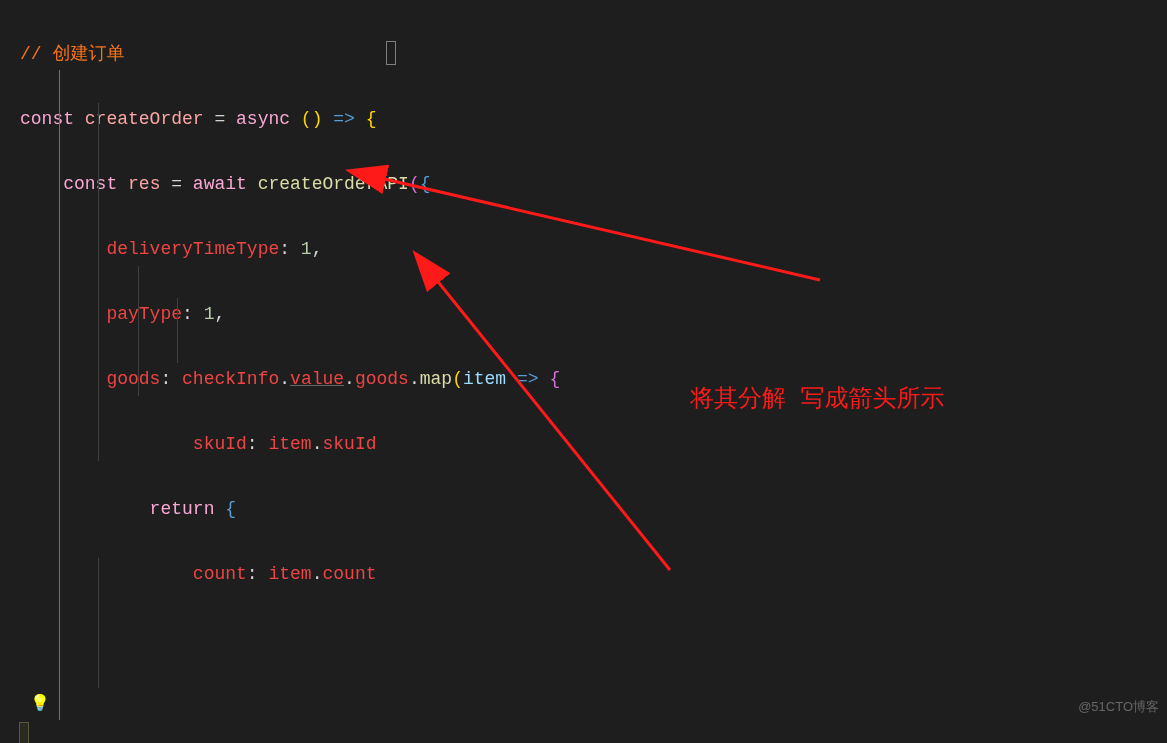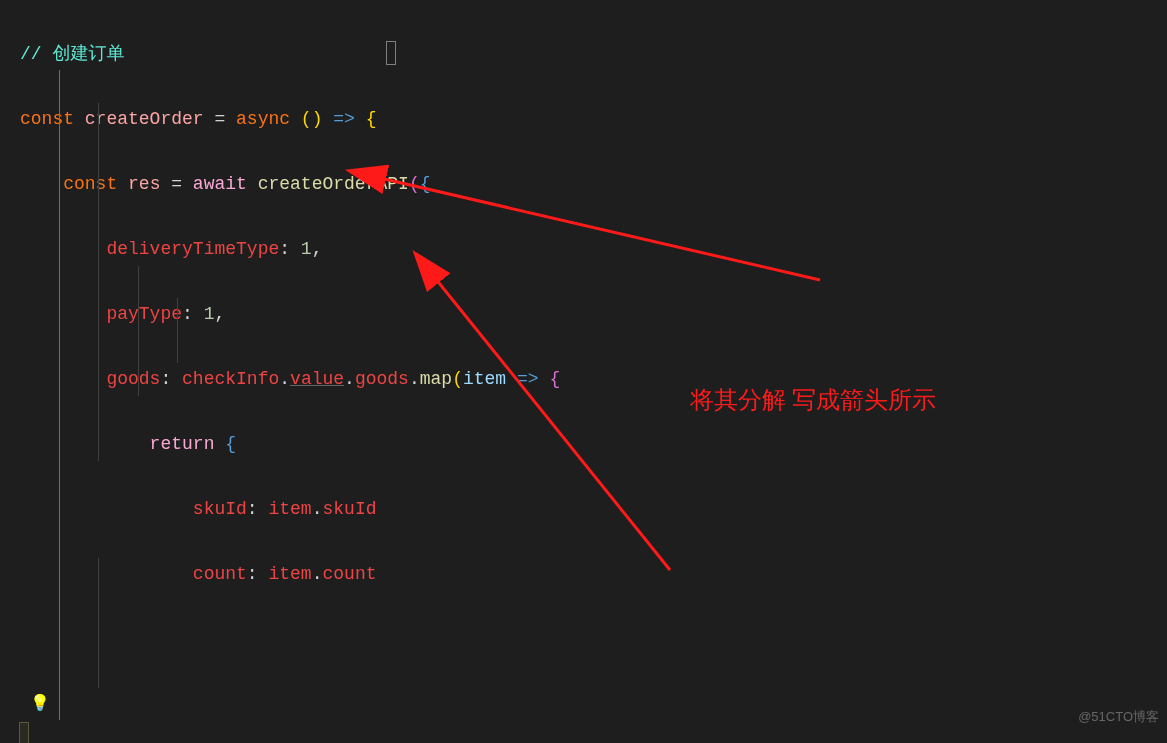--- a/index.html
+++ b/index.html
@@ -14,22 +14,22 @@
       overflow: hidden;
       position: relative;
     }
     .editor {
       padding-top: 5px;
       padding-left: 20px;
       white-space: pre;
       position: relative;
     }
     .line { display: block; height: 32.5px; position: relative; }
-    .comment { color: #5eead4; margin-top: 44px; }
-    .keyword { color: #f97316; }
+    .comment { color: #f97316; margin-top: 44px; }
+    .keyword { color: #f9a8d4; }
     .keyword-flow { color: #f9a8d4; }
     .const-name { color: #fca5a5; }
     .func-name { color: #dcdcaa; }
     .property { color: #ef4444; }
     .number { color: #b5cea8; }
     .string { color: #ce9178; }
     .brace { color: #ffd700; }
     .brace2 { color: #da70d6; }
     .brace3 { color: #569cd6; }
     .punct { color: #d4d4d4; }
@@ -58,46 +58,46 @@
     .lightbulb {
       position: absolute;
       left: 30px;
       top: 688px;
       font-size: 16px;
       filter: hue-rotate(0deg) brightness(1.2);
     }
     .annotation {
       position: absolute;
       color: #ff1a1a;
-      font-family: Liberation Serif, serif;
+      font-family: Liberation Mono, monospace;
       font-size: 24px;
       white-space: nowrap;
     }
     .arrow-svg { position: absolute; pointer-events: none; }
     .watermark {
       position: absolute;
       right: 8px;
-      bottom: 10px;
+      bottom: 20px;
       color: #666;
       font-size: 13px;
       font-family: sans-serif;
     }
   </style>
 </head>
 <body>
 
 <div class="editor">
 <span class="line"><span class="comment">// 创建订单</span></span>
 <span class="line"><span class="keyword">const </span><span class="const-name">createOrder</span><span class="punct"> = </span><span class="keyword">async </span><span class="brace">() </span><span class="arrow">=&gt;</span><span class="brace"> {</span></span>
 <span class="line"><span class="keyword">    const </span><span class="const-name">res</span><span class="punct"> = </span><span class="keyword-flow">await </span><span class="func-name">createOrderAPI</span><span class="brace2">(</span><span class="brace3">{</span></span>
 <span class="line"><span class="property">        deliveryTimeType</span><span class="punct">: </span><span class="number">1</span><span class="punct">,</span></span>
 <span class="line"><span class="property">        payType</span><span class="punct">: </span><span class="number">1</span><span class="punct">,</span></span>
 <span class="line"><span class="property">        goods</span><span class="punct">: </span><span class="property">checkInfo</span><span class="punct">.</span><span class="property underline">value</span><span class="punct">.</span><span class="property">goods</span><span class="punct">.</span><span class="func-name">map</span><span class="brace">(</span><span class="param">item</span><span class="arrow"> =&gt; </span><span class="brace2">{</span></span>
+<span class="line"><span class="property">                skuId</span><span class="punct">: </span><span class="property">item</span><span class="punct">.</span><span class="property">skuId</span></span>
 <span class="line"><span class="keyword-flow">            return </span><span class="brace3">{</span></span>
-<span class="line"><span class="property">                skuId</span><span class="punct">: </span><span class="property">item</span><span class="punct">.</span><span class="property">skuId</span></span>
 <span class="line"><span class="property">                count</span><span class="punct">: </span><span class="property">item</span><span class="punct">.</span><span class="property">count</span></span>
 
 
 
 
 
 
 
 
 

